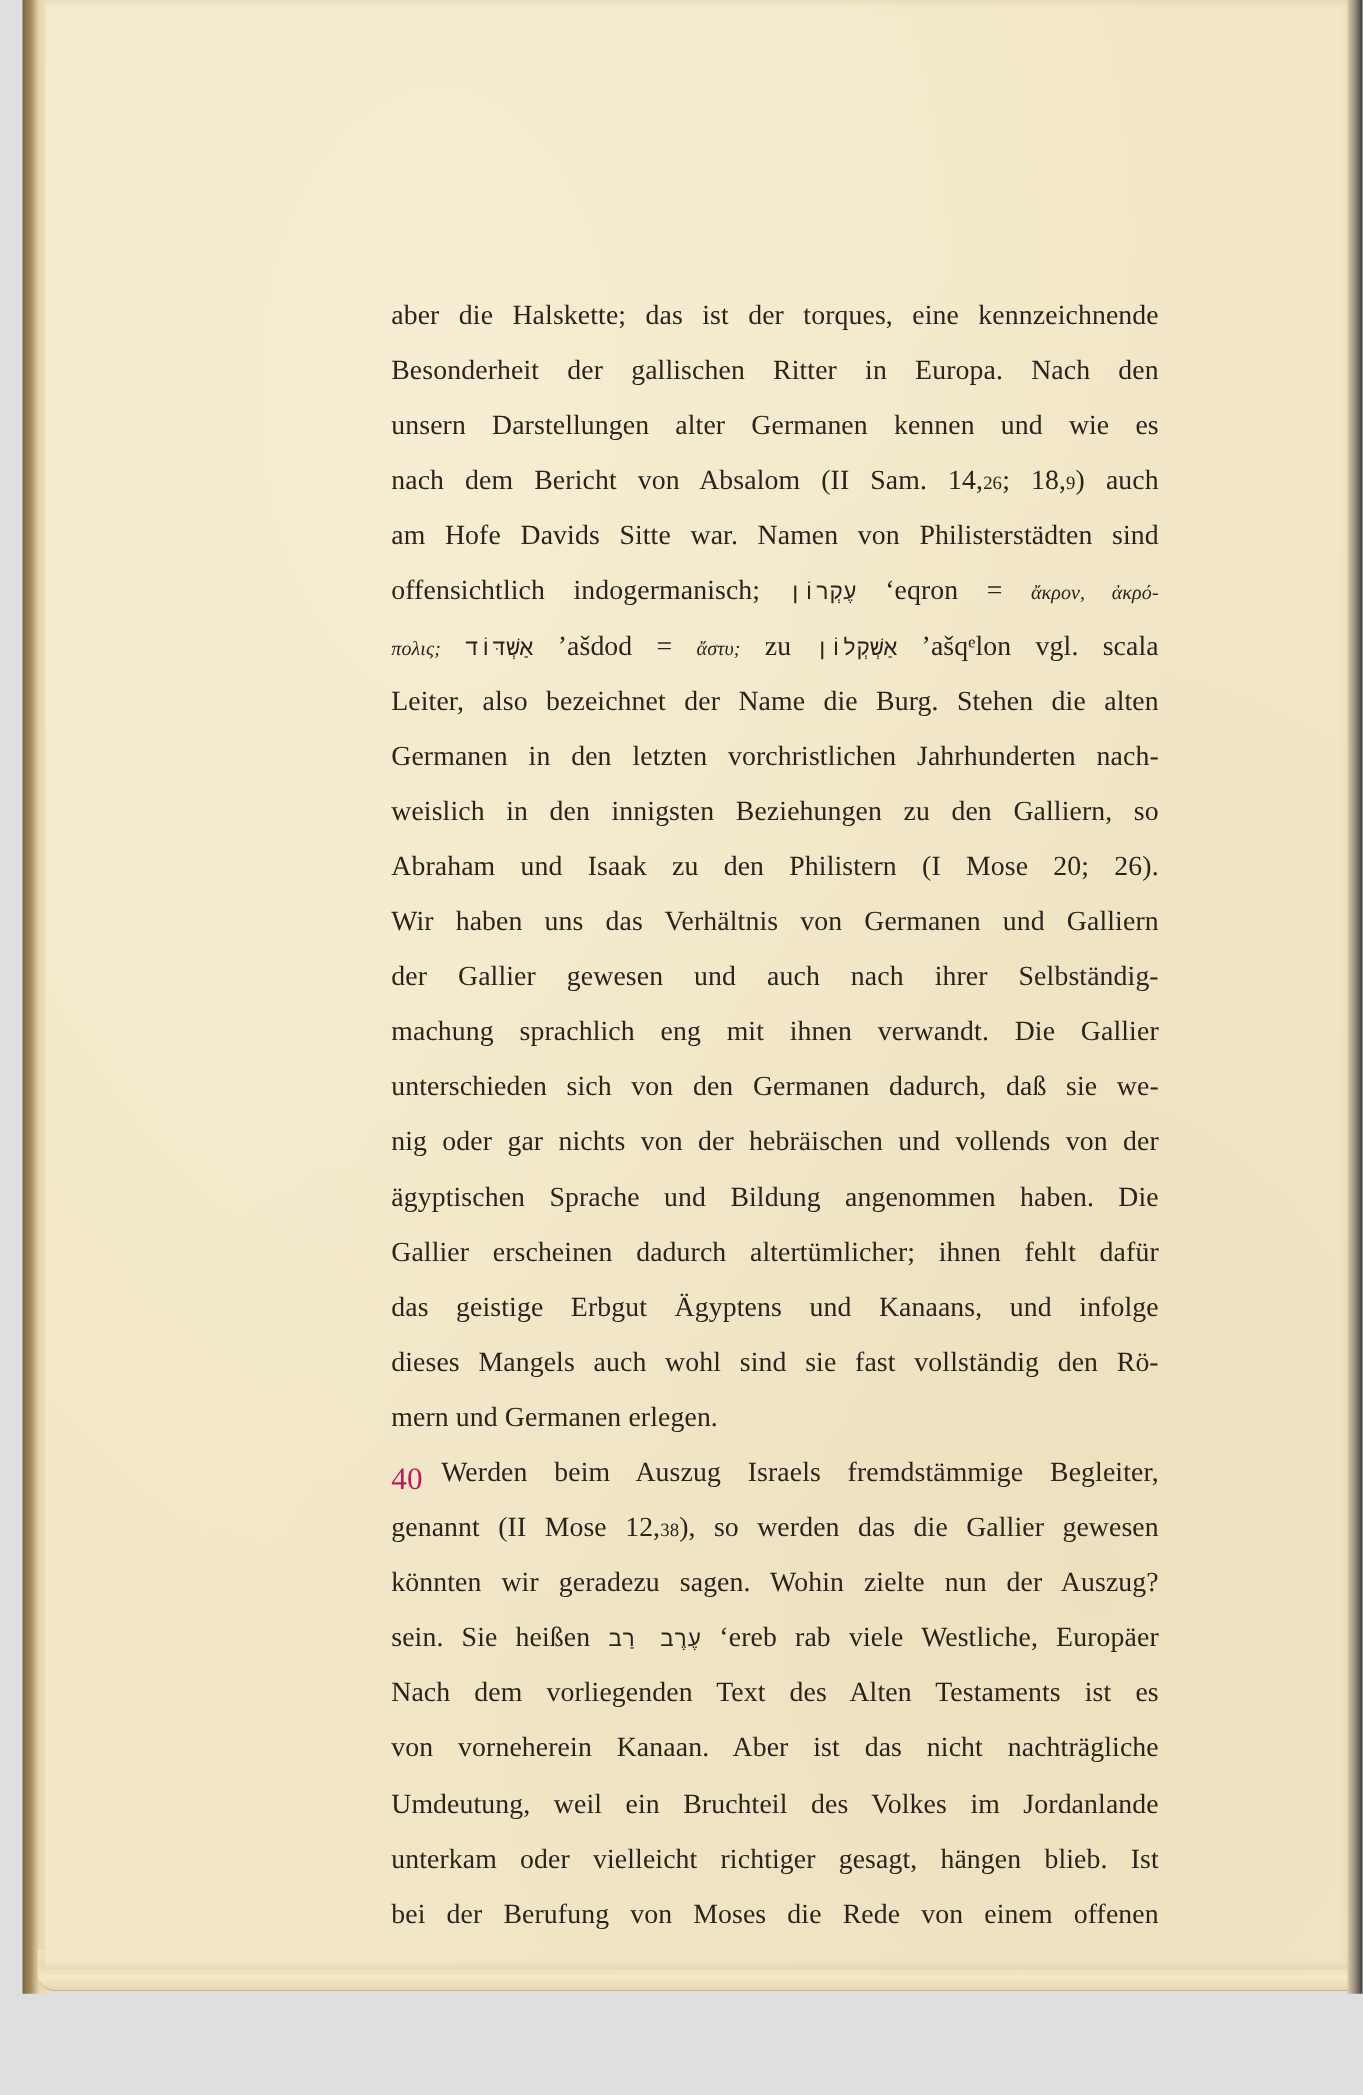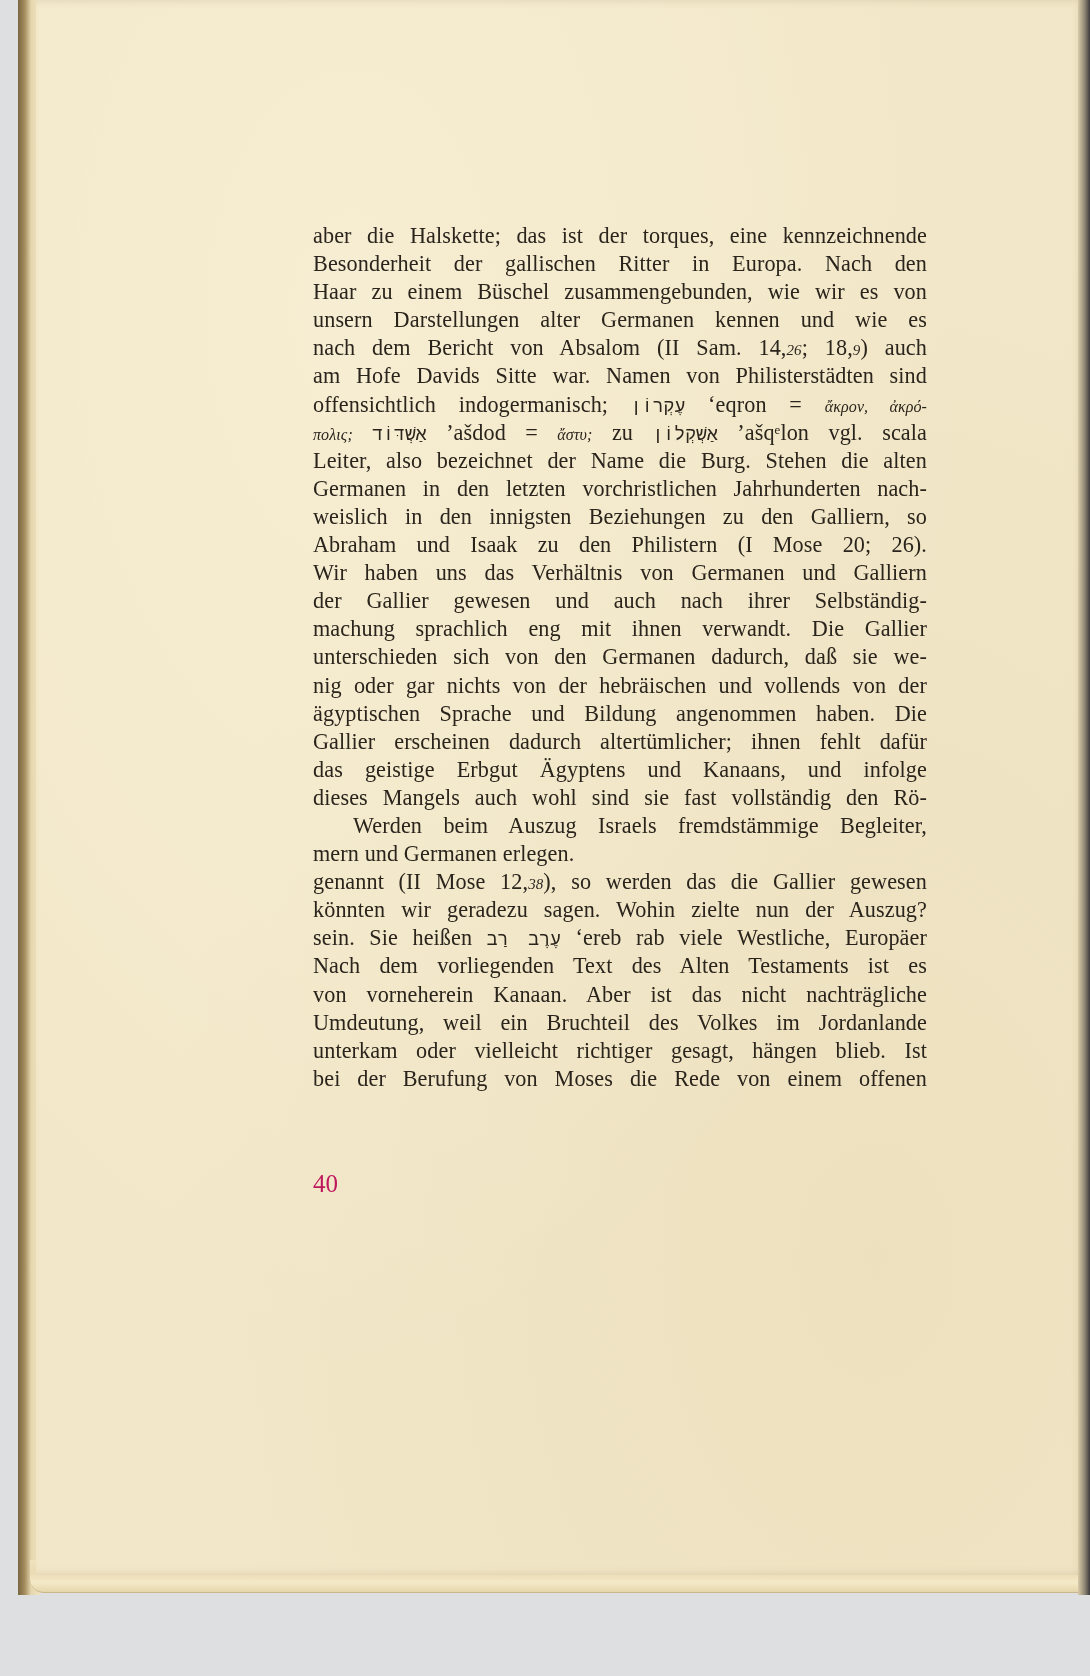--- a/index.html
+++ b/index.html
@@ -57,34 +57,34 @@
       text-align: justify;
       letter-spacing: 0.1px;
     }
     .line {
       display: block;
       white-space: nowrap;
       text-align-last: justify;
       text-align: justify;
       height: 28.1px;
       overflow: visible;
+      margin-top: 16px;
     }
     .line.last {
       text-align-last: left;
     }
     .line.indent {
       padding-left: 40px;
     }
     .greek {
       font-style: italic;
       font-size: 16px;
     }
     .sub {
       font-size: 15px;
-      font-style: italic;
     }
     .heb {
       font-family: Liberation Mono, monospace;
       font-size: 18px;
       direction: rtl;
       unicode-bidi: isolate;
     }
     .page-number {
       position: absolute;
       left: 313px; top: 1170px;
@@ -99,42 +99,41 @@
 <div class="scan"></div>
 <div class="page-edge"></div>
 <div class="page-edge-bottom"></div>
 <div class="page"></div>
 <div class="right-shadow"></div>
 
 <div class="text-block">
 
   <span class="line">aber die Halskette; das ist der torques, eine kennzeichnende</span>
   <span class="line">Besonderheit der gallischen Ritter in Europa. Nach den</span>
-  <span class="line">Haar zu einem Büschel zusammengebunden, wie wir es von</span>
   <span class="line">unsern Darstellungen alter Germanen kennen und wie es</span>
   <span class="line"><span>nach dem Bericht von Absalom (II Sam. 14,</span><span class="sub">26</span><span>; 18,</span><span class="sub">9</span><span>) auch</span></span>
   <span class="line">am Hofe Davids Sitte war. Namen von Philisterstädten sind</span>
   <span class="line"><span>offensichtlich indogermanisch; </span><span class="heb">עֶקְרוֹן</span><span> ‘eqron = </span><span class="greek">ἄκρον, ἀκρό-</span></span>
   <span class="line"><span class="greek">πολις;</span> <span class="heb">אַשְׁדּוֹד</span><span> ’ašdod = </span><span class="greek">ἄστυ;</span><span> zu </span><span class="heb">אַשְׁקְלוֹן</span><span> ’ašqᵉlon vgl. scala</span></span>
   <span class="line">Leiter, also bezeichnet der Name die Burg. Stehen die alten</span>
   <span class="line">Germanen in den letzten vorchristlichen Jahrhunderten nach-</span>
   <span class="line">weislich in den innigsten Beziehungen zu den Galliern, so</span>
   <span class="line">Abraham und Isaak zu den Philistern (I Mose 20; 26).</span>
   <span class="line">Wir haben uns das Verhältnis von Germanen und Galliern</span>
   <span class="line">der Gallier gewesen und auch nach ihrer Selbständig-</span>
   <span class="line">machung sprachlich eng mit ihnen verwandt. Die Gallier</span>
   <span class="line">unterschieden sich von den Germanen dadurch, daß sie we-</span>
   <span class="line">nig oder gar nichts von der hebräischen und vollends von der</span>
   <span class="line">ägyptischen Sprache und Bildung angenommen haben. Die</span>
   <span class="line">Gallier erscheinen dadurch altertümlicher; ihnen fehlt dafür</span>
   <span class="line">das geistige Erbgut Ägyptens und Kanaans, und infolge</span>
   <span class="line">dieses Mangels auch wohl sind sie fast vollständig den Rö-</span>
+  <span class="line last">mern und Germanen erlegen.</span>
+
   <span class="line indent">Werden beim Auszug Israels fremdstämmige Begleiter,</span>
-
-  <span class="line last">mern und Germanen erlegen.</span>
   <span class="line"><span>genannt (II Mose 12,</span><span class="sub">38</span><span>), so werden das die Gallier gewesen</span></span>
   <span class="line">könnten wir geradezu sagen. Wohin zielte nun der Auszug?</span>
   <span class="line"><span>sein. Sie heißen </span><span class="heb">עֶרֶב רַב</span><span> ‘ereb rab viele Westliche, Europäer</span></span>
   <span class="line">Nach dem vorliegenden Text des Alten Testaments ist es</span>
   <span class="line">von vorneherein Kanaan. Aber ist das nicht nachträgliche</span>
   <span class="line">Umdeutung, weil ein Bruchteil des Volkes im Jordanlande</span>
   <span class="line">unterkam oder vielleicht richtiger gesagt, hängen blieb. Ist</span>
   <span class="line">bei der Berufung von Moses die Rede von einem offenen</span>
 </div>
 

